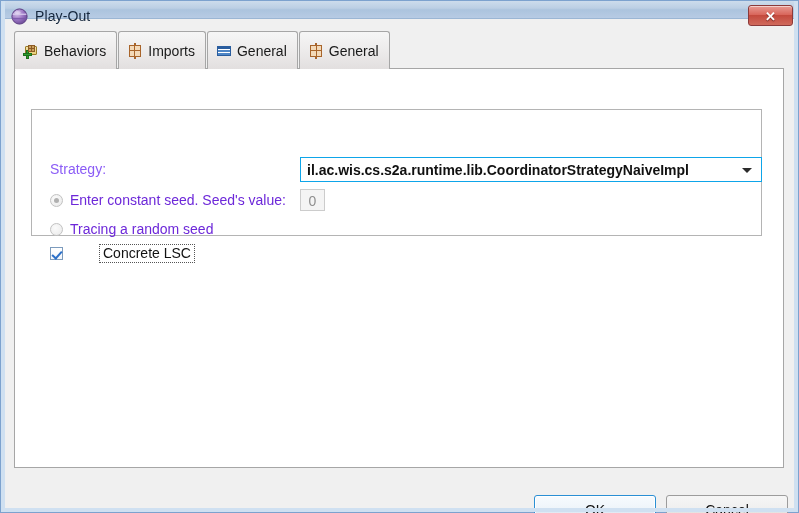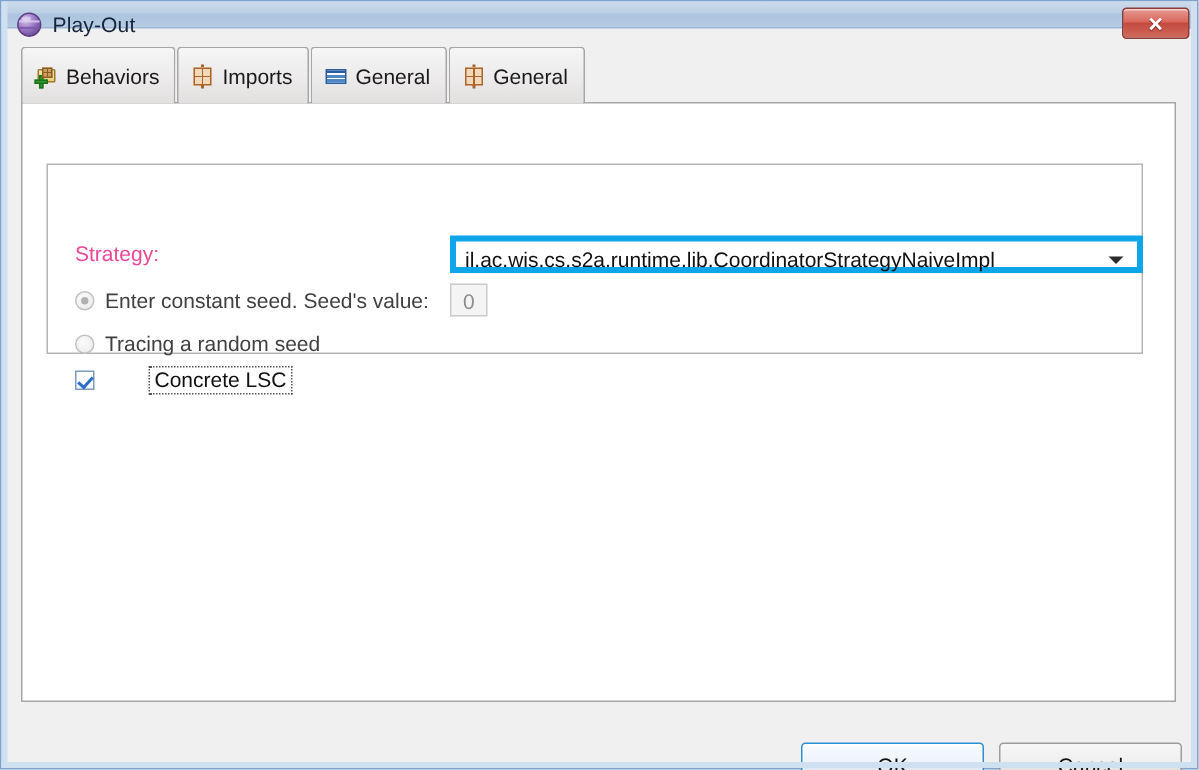--- a/index.html
+++ b/index.html
@@ -231,34 +231,35 @@
     width: 731px;
     height: 127px;
     border: 1px solid #b4b4b4;
     box-sizing: border-box;
     background: #ffffff;
   }
 
   .row-label {
     position: absolute;
     font-size: 14px;
-    color: #ec4899;
+    color: #8b5cf6;
     white-space: nowrap;
     line-height: 1;
   }
 
   
   .combo {
     position: absolute;
     left: 285px; top: 88px;
     width: 462px; height: 25px;
     box-sizing: border-box;
-    border: 4px solid #0ea5e9;
+    border: 1px solid #0ea5e9;
     background: #ffffff;
     cursor: pointer;
+    font-weight: bold;
   }
   .combo-text {
     position: absolute;
     left: 6px; top: 4px;
     font-size: 14px;
     color: #111111;
     white-space: nowrap;
   }
   .combo-arrow {
     position: absolute;
@@ -285,21 +286,21 @@
     content: "";
     position: absolute;
     left: 3px; top: 3px;
     width: 5px; height: 5px;
     border-radius: 50%;
     background: #b0b0b0;
   }
   .radio-label {
     margin-left: 7px;
     font-size: 14px;
-    color: #404040;
+    color: #6d28d9;
     white-space: nowrap;
     line-height: 1;
   }
 
   
   .seedbox {
     position: absolute;
     left: 285px; top: 120px;
     width: 25px; height: 22px;
     box-sizing: border-box;

